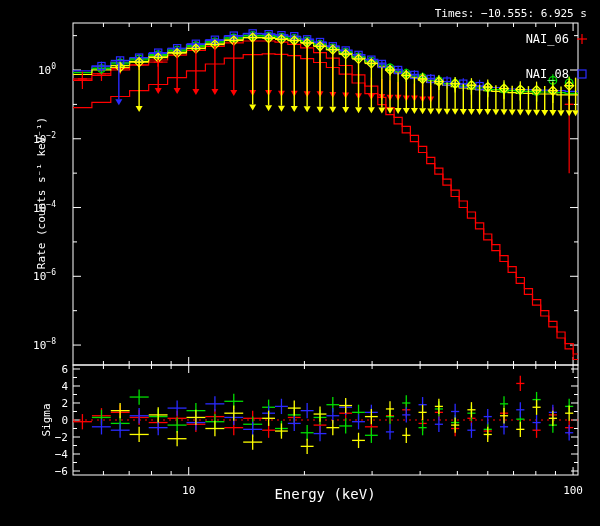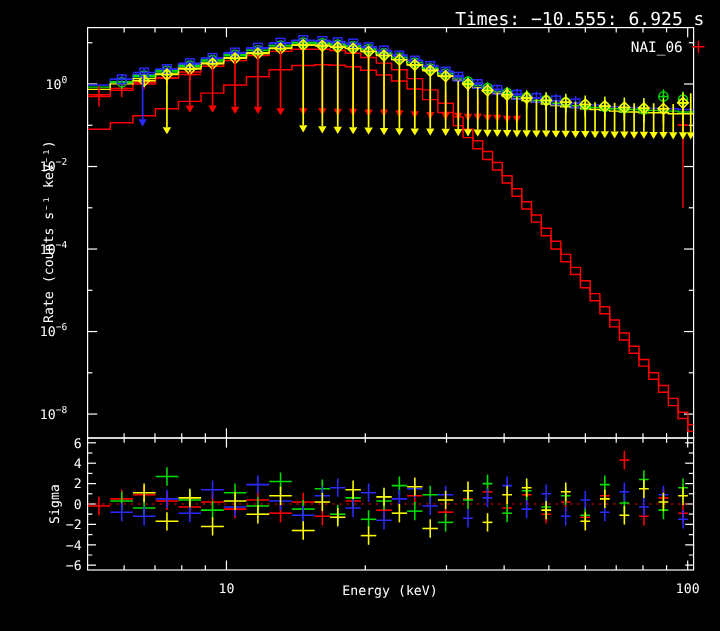--- a/index.html
+++ b/index.html
@@ -1,23 +1,23 @@
 <!DOCTYPE html>
 <html><head>
 <meta charset="utf-8">
 <style>
   html,body{margin:0;padding:0;background:#000;}
   body{width:600px;height:526px;overflow:hidden;font-family:"DejaVu Sans Mono","Liberation Mono",monospace;}
   .stage{position:relative;width:600px;height:526px;background:#000;}
   svg{position:absolute;left:0;top:0;}
-  .times{position:absolute;top:7px;right:13px;color:#fff;font-size:15px;letter-spacing:0px;}
+  .times{position:absolute;top:7px;right:13px;color:#fff;font-size:11px;letter-spacing:0px;}
   .legend{position:absolute;top:31px;left:498px;width:92px;display:flex;flex-direction:column;gap:20px;}
   .lrow{display:flex;align-items:center;justify-content:flex-end;gap:5px;color:#fff;font-size:12px;height:15px;}
   .lrow svg{position:static;flex:0 0 auto;}
-  .xlabel{position:absolute;top:486px;left:325px;transform:translateX(-50%);color:#fff;font-size:11px;white-space:nowrap;}
+  .xlabel{position:absolute;top:486px;left:325px;transform:translateX(-50%);color:#fff;font-size:14px;white-space:nowrap;}
   .ylabel{position:absolute;left:41px;top:193px;transform:translate(-50%,-50%) rotate(-90deg);color:#fff;font-size:11px;white-space:nowrap;}
   .slabel{position:absolute;left:46px;top:420px;transform:translate(-50%,-50%) rotate(-90deg);color:#fff;font-size:11px;white-space:nowrap;}
 </style>
 </head>
 <body>
 
 <div class="stage">
   <svg id="chart" width="600" height="526">
     <defs>
       <clipPath id="clipMain">
@@ -848,18 +848,24 @@
   <div class="times">Times: −10.555: 6.925 s</div>
 
   <div class="legend">
     <div class="lrow">
       <span>NAI_06</span>
       <svg id="lm0" width="16" height="14">
           <line x1="3" y1="7" x2="13" y2="7" stroke="#ff0000" stroke-width="1.2"></line>
           <line x1="8" y1="2" x2="8" y2="12" stroke="#ff0000" stroke-width="1.2"></line>
         </svg>
     </div>
+    <div class="lrow">
+      <span>NAI_08</span>
+      <svg id="lm2" width="16" height="14">
+          <rect x="4" y="3" width="8" height="8" fill="none" stroke="#2a2aff" stroke-width="1.2"></rect>
+        </svg>
+    </div>
   </div>
 
   <div class="xlabel">Energy (keV)</div>
   <div class="ylabel">Rate (counts s⁻¹ keV⁻¹)</div>
   <div class="slabel">Sigma</div>
 </div>
 
 </body></html>

